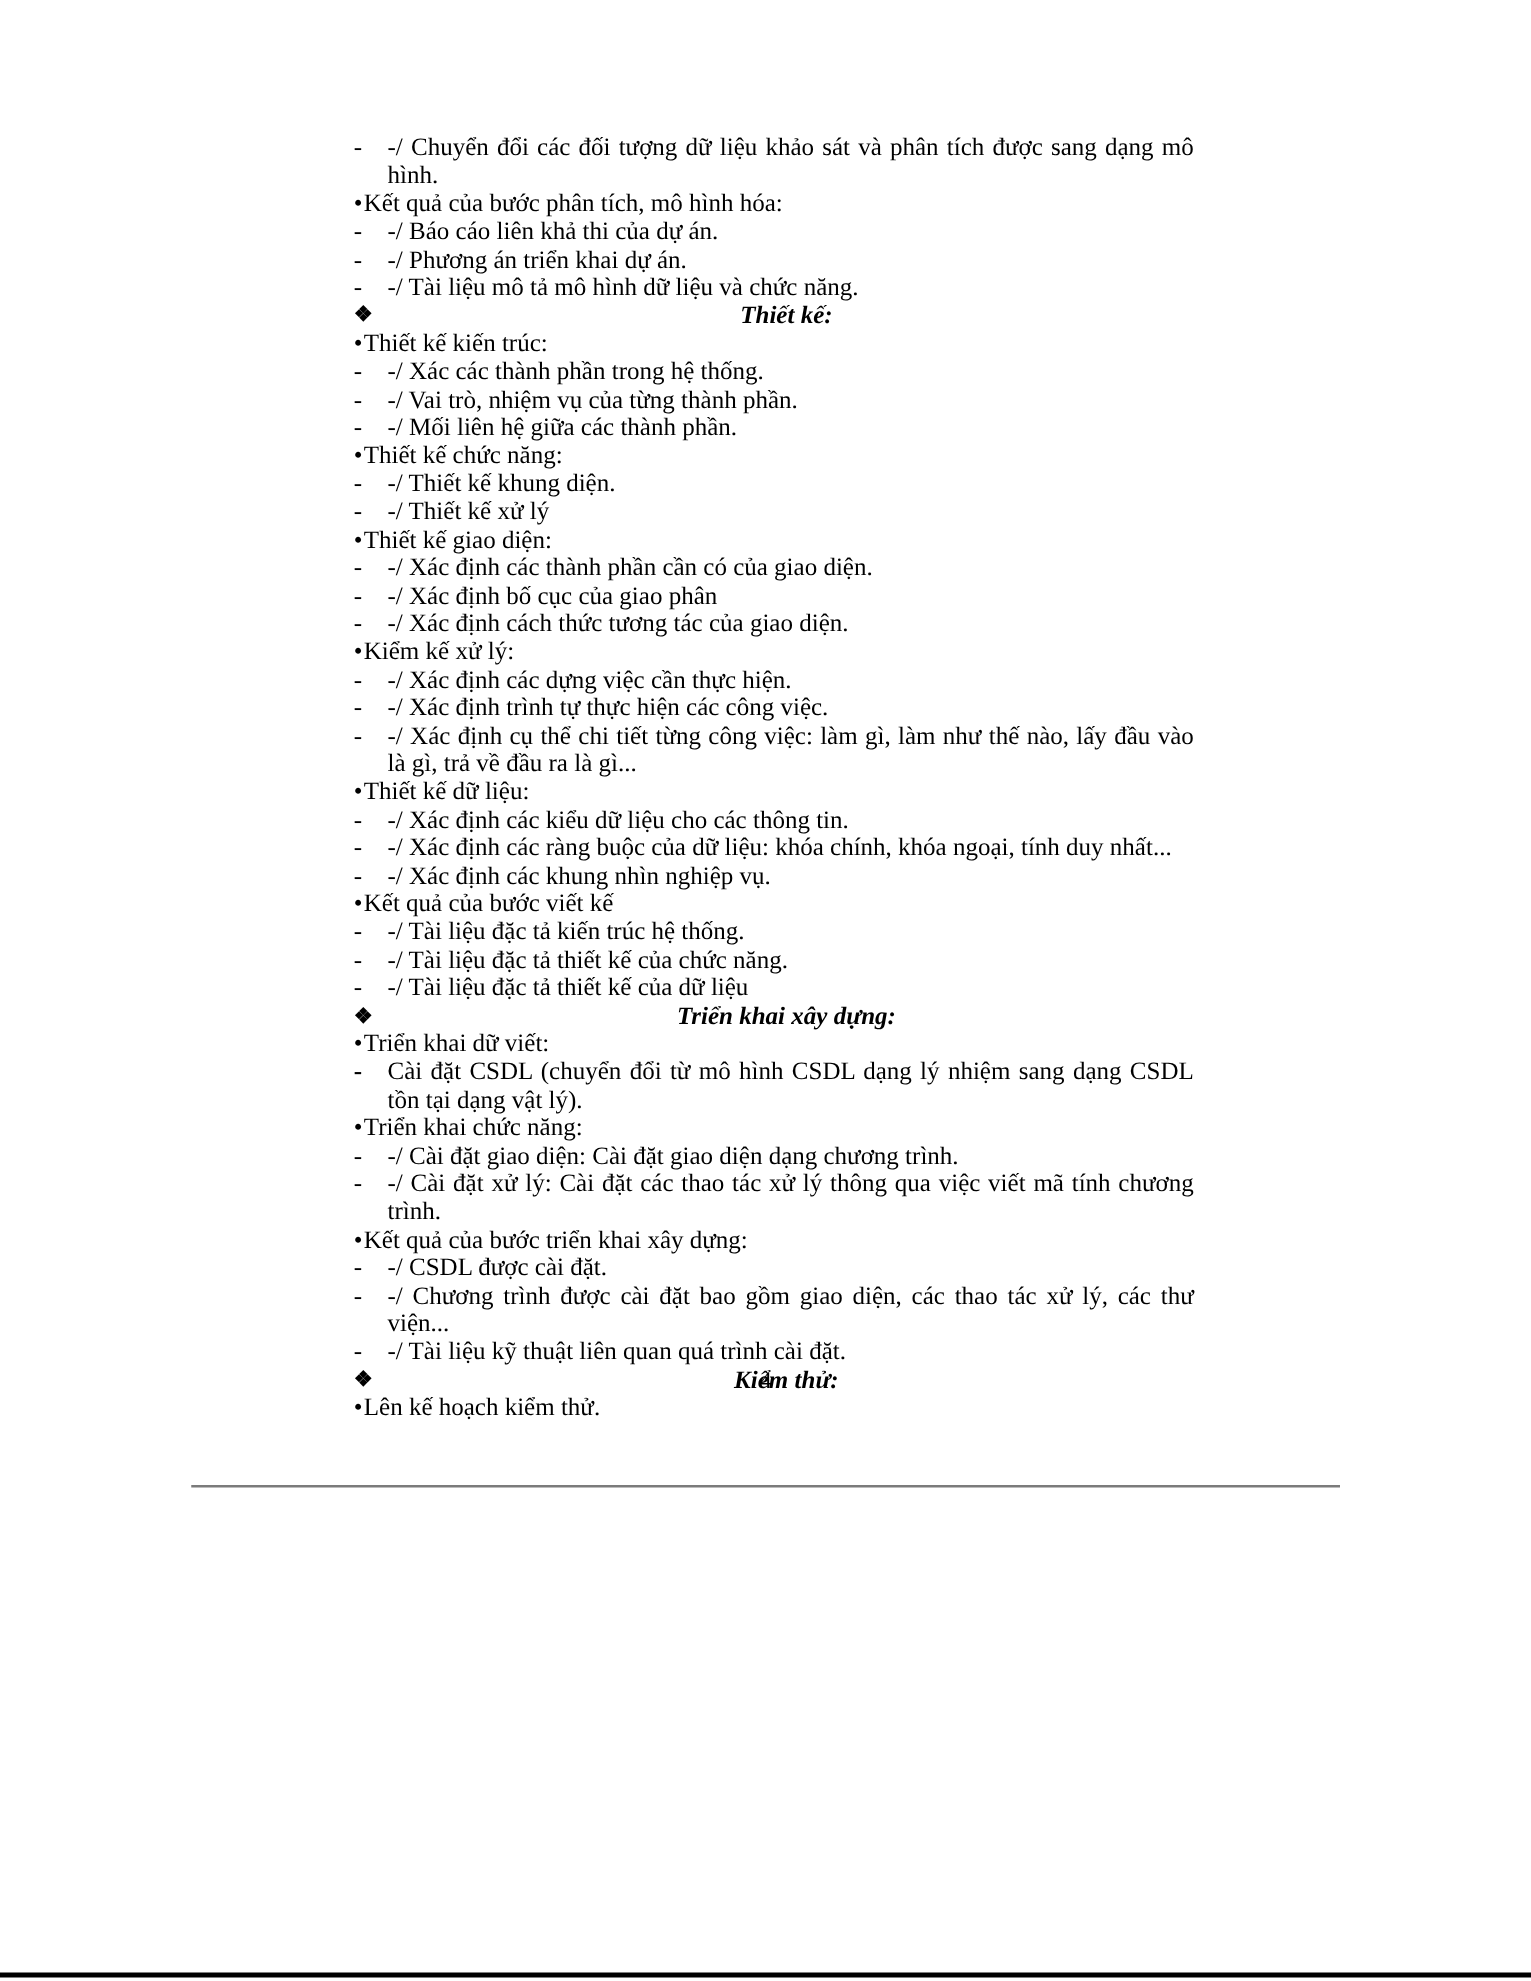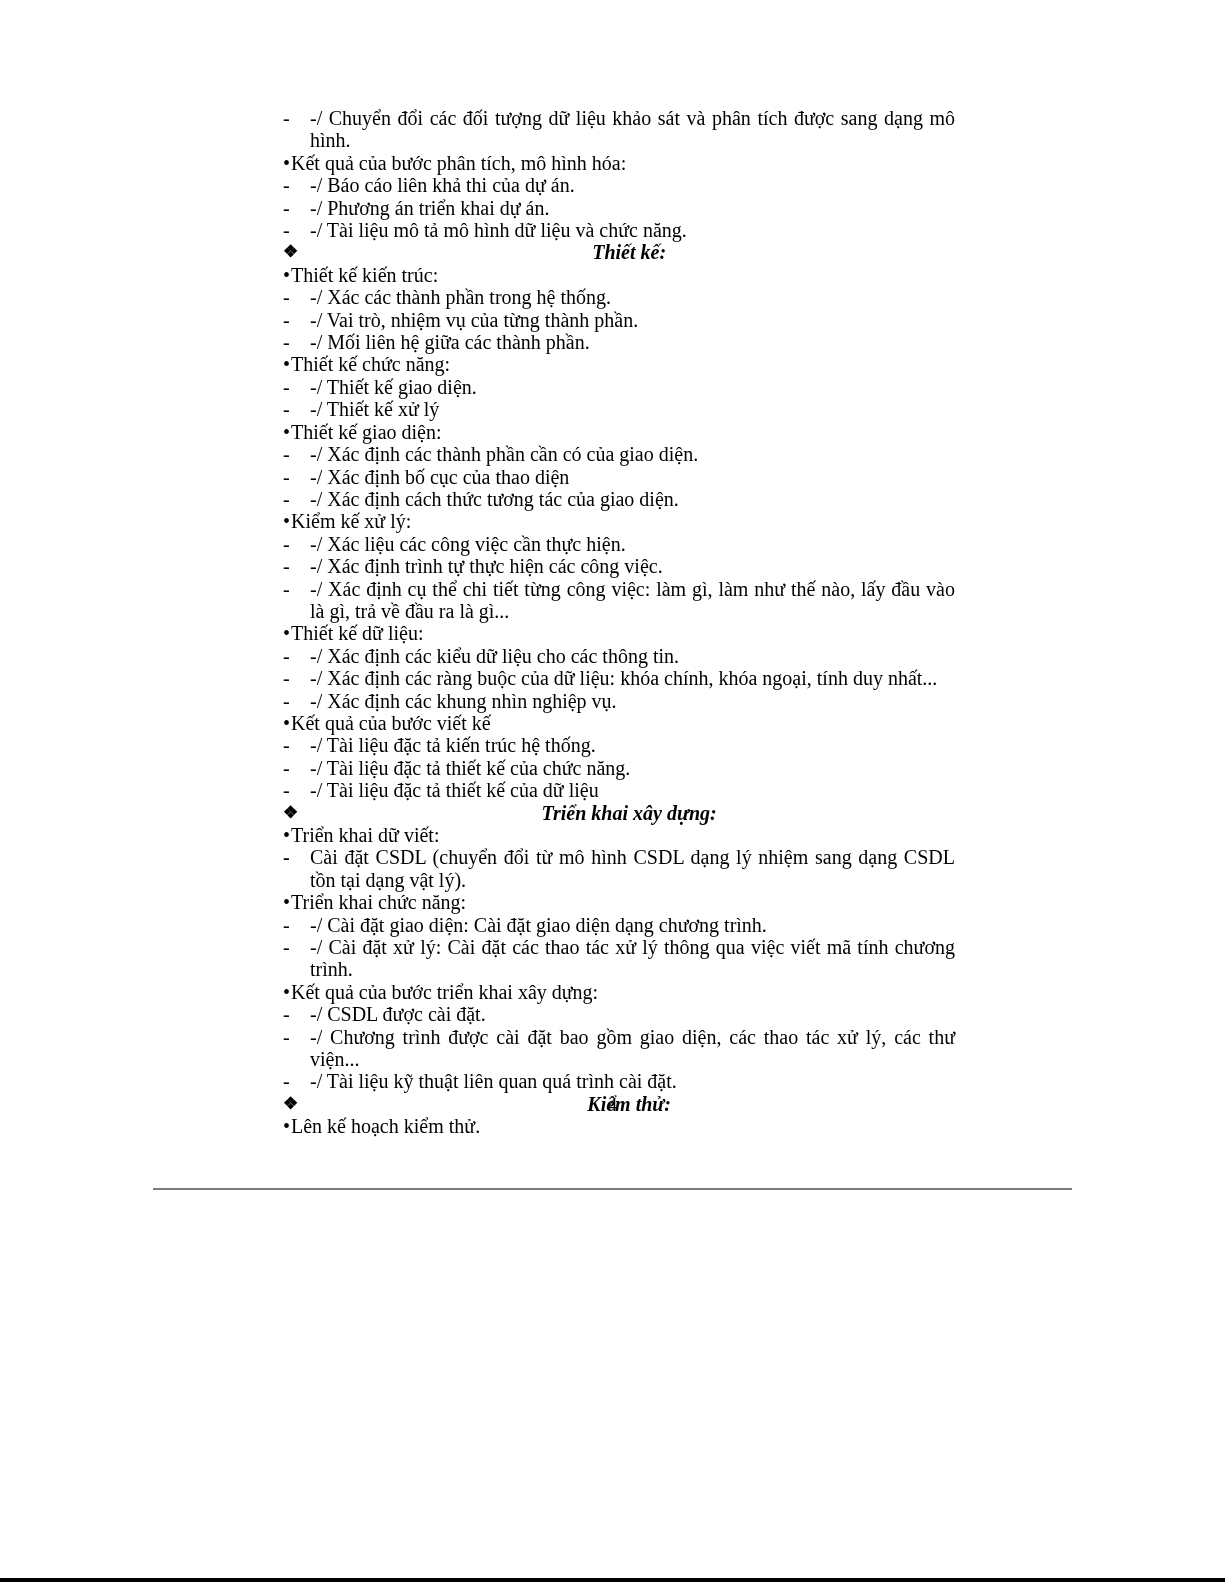--- a/index.html
+++ b/index.html
@@ -125,49 +125,49 @@
     <div class="row dash">
       <span class="marker">-</span>
       <span class="text">-/ Mối liên hệ giữa các thành phần.</span>
     </div>
     <div class="row bullet">
       <span class="marker">•</span>
       <span class="text">Thiết kế chức năng:</span>
     </div>
     <div class="row dash">
       <span class="marker">-</span>
-      <span class="text">-/ Thiết kế giao diện.</span>
+      <span class="text">-/ Thiết kế khung diện.</span>
     </div>
     <div class="row dash">
       <span class="marker">-</span>
       <span class="text">-/ Thiết kế xử lý</span>
     </div>
     <div class="row bullet">
       <span class="marker">•</span>
       <span class="text">Thiết kế giao diện:</span>
     </div>
     <div class="row dash">
       <span class="marker">-</span>
       <span class="text">-/ Xác định các thành phần cần có của giao diện.</span>
     </div>
     <div class="row dash">
       <span class="marker">-</span>
-      <span class="text">-/ Xác định bố cục của thao diện</span>
+      <span class="text">-/ Xác định bố cục của giao phân</span>
     </div>
     <div class="row dash">
       <span class="marker">-</span>
       <span class="text">-/ Xác định cách thức tương tác của giao diện.</span>
     </div>
     <div class="row bullet">
       <span class="marker">•</span>
       <span class="text">Kiểm kế xử lý:</span>
     </div>
     <div class="row dash">
       <span class="marker">-</span>
-      <span class="text">-/ Xác liệu các công việc cần thực hiện.</span>
+      <span class="text">-/ Xác định các dựng việc cần thực hiện.</span>
     </div>
     <div class="row dash">
       <span class="marker">-</span>
       <span class="text">-/ Xác định trình tự thực hiện các công việc.</span>
     </div>
     <div class="row dash">
       <span class="marker">-</span>
       <span class="text">-/ Xác định cụ thể chi tiết từng công việc: làm gì, làm như thế nào, lấy đầu vào là gì, trả về đầu ra là gì...</span>
     </div>
     <div class="row bullet">

